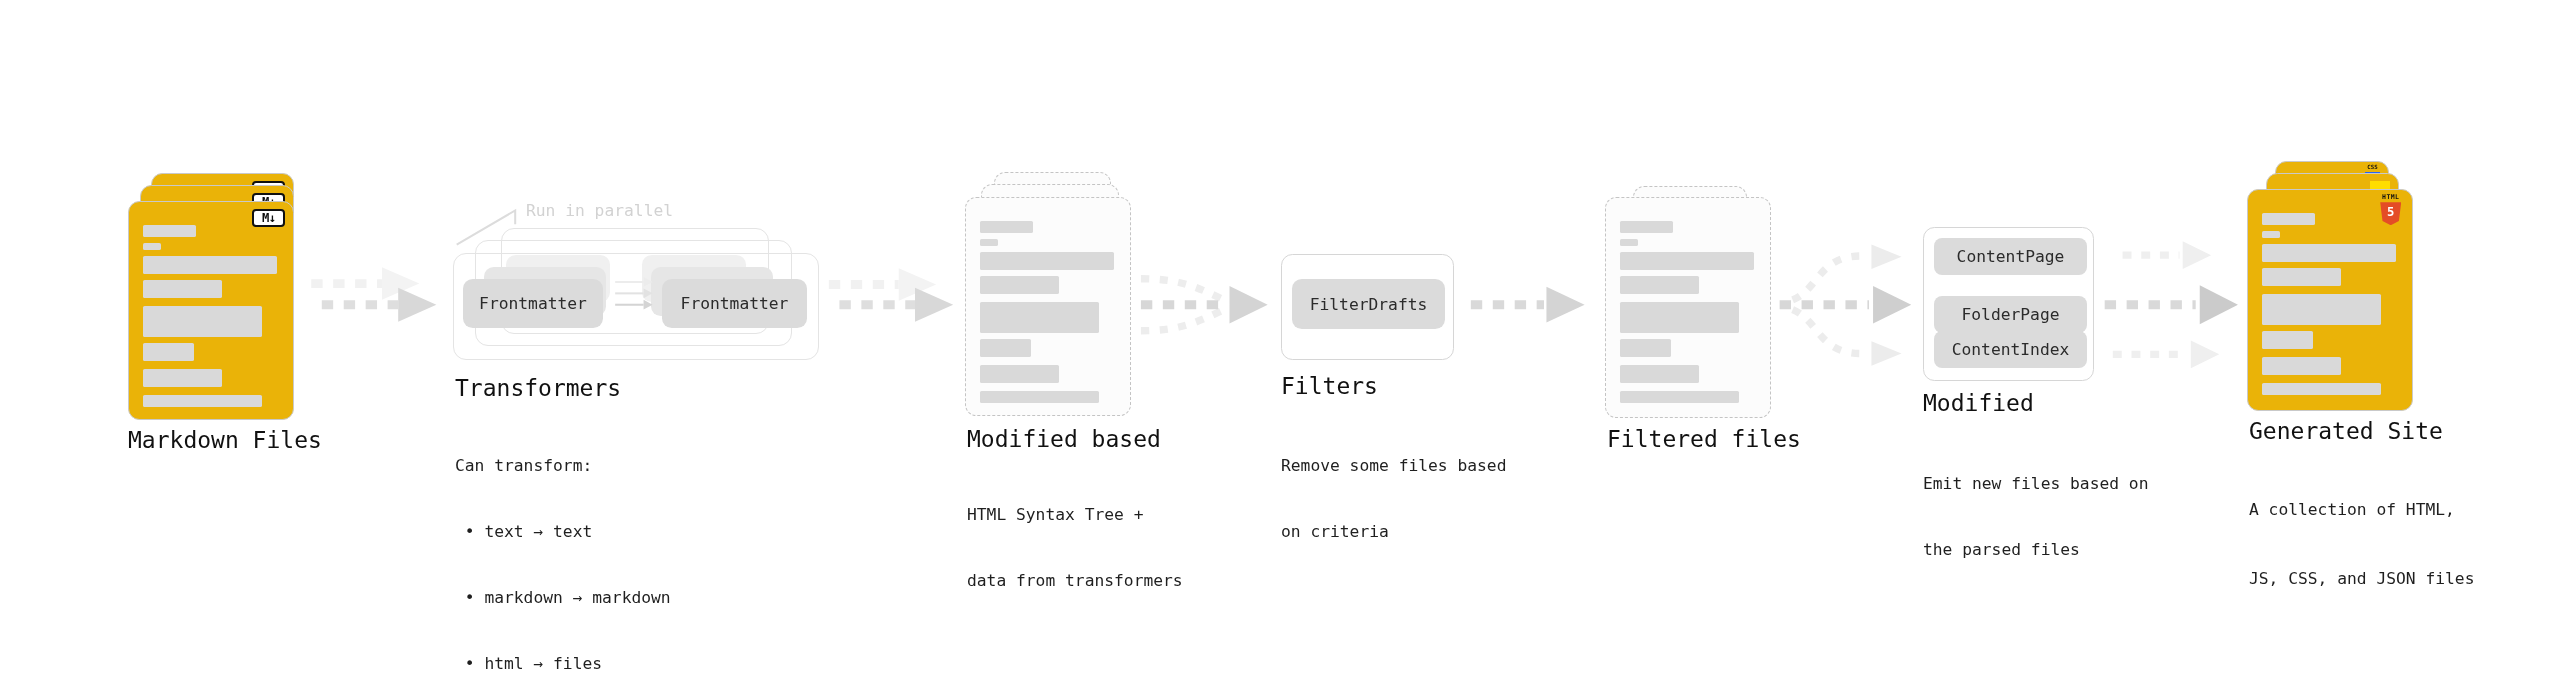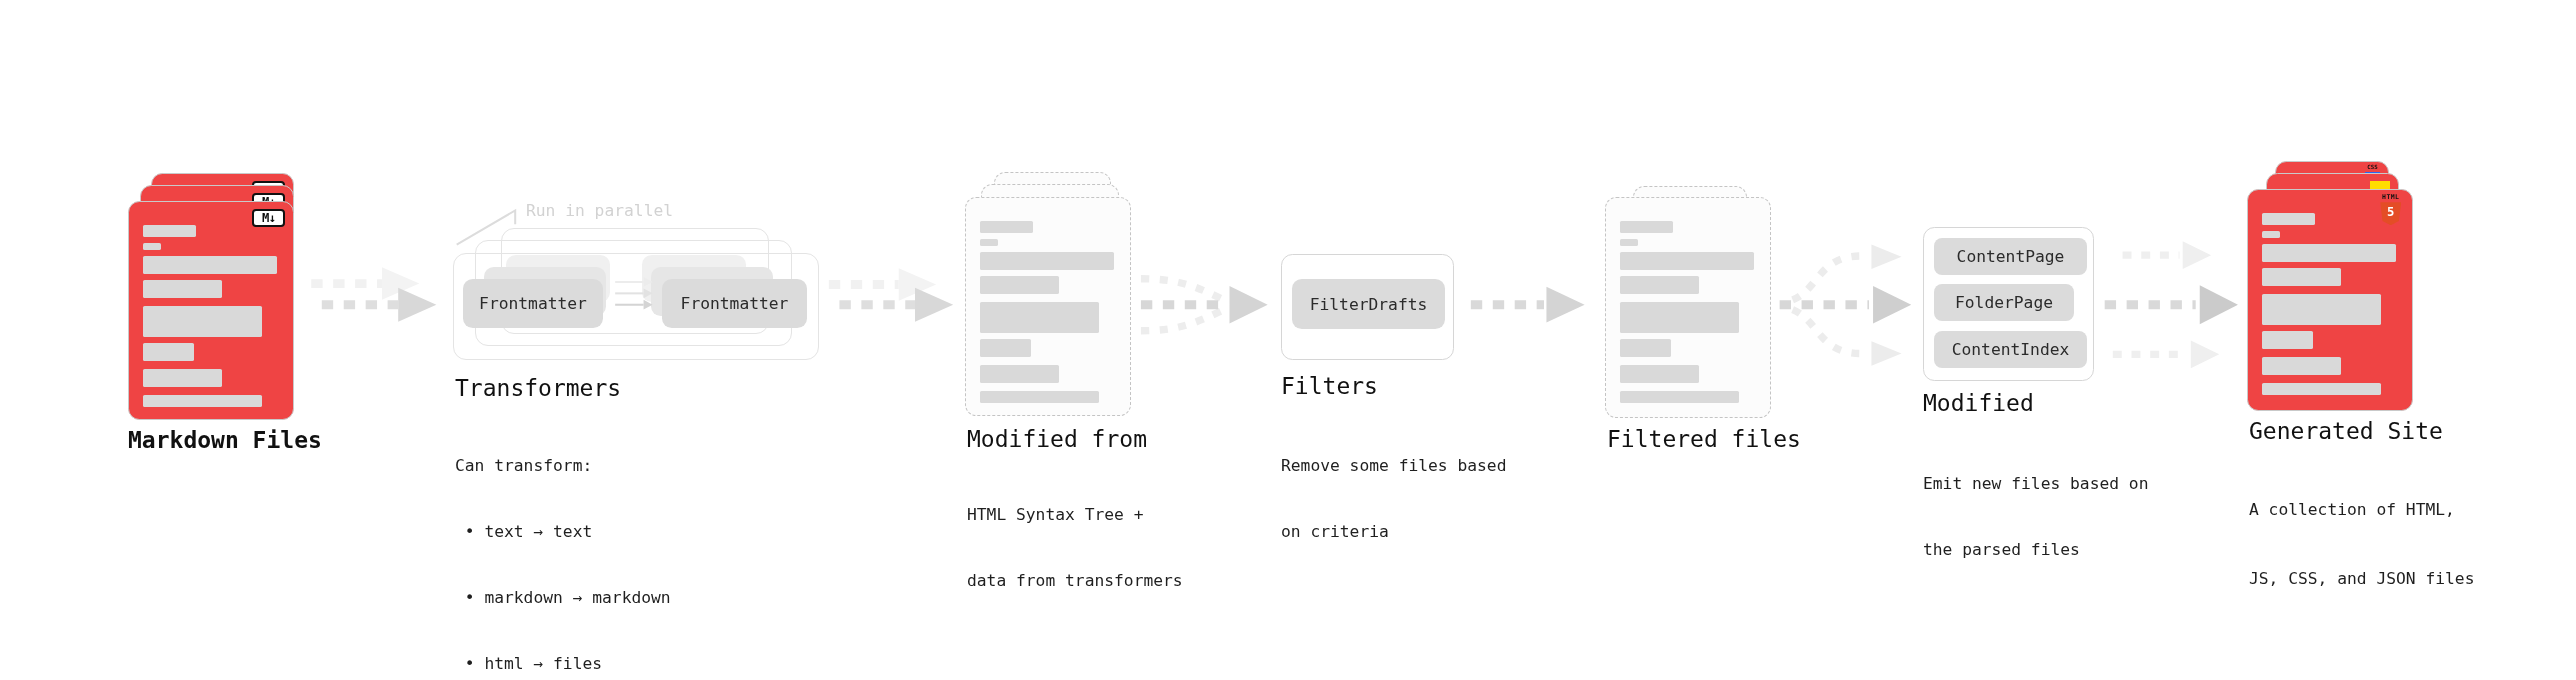--- a/index.html
+++ b/index.html
@@ -3,21 +3,21 @@
 <meta charset="utf-8">
 <style>
   html,body{margin:0;padding:0;background:#ffffff;}
   #canvas{
     position:relative;width:2576px;height:681px;background:#ffffff;overflow:hidden;
     font-family:"DejaVu Sans Mono","Liberation Mono",monospace;color:#111;
   }
 
   
   .doc-card{
-    position:absolute;background:#ef4444;border:1.6px solid #c9c9c9;border-radius:11.4px;
+    position:absolute;background:#eab308;border:1.6px solid #c9c9c9;border-radius:11.4px;
     box-sizing:border-box;
   }
   .doc-card.dashed{border:1.6px dashed #c4c4c4;background:#fcfcfc;}
   .bar{position:absolute;background:#d9d9d9;border-radius:1.6px;display:block;}
   .b1{left:14px;top:23px;width:53px;height:12.2px;}
   .b2{left:14px;top:41px;width:18px;height:6.5px;}
   .b3{left:14px;top:54px;width:134px;height:18px;}
   .b4{left:14px;top:78px;width:79px;height:18px;}
   .b5{left:14px;top:104px;width:119px;height:31px;}
   .b6{left:14px;top:141px;width:51px;height:18px;}
@@ -77,21 +77,21 @@
       <div class="md-badge" style="right:8.1px;top:6.5px;">M↓</div>
       <i class="bar b1"></i>
       <i class="bar b2"></i>
       <i class="bar b3"></i>
       <i class="bar b4"></i>
       <i class="bar b5"></i>
       <i class="bar b6"></i>
       <i class="bar b7"></i>
       <i class="bar b8"></i>
     </div>
-    <div class="title" style="left:128px;top:426px;font-weight:bold;">Markdown Files</div>
+    <div class="title" style="left:128px;top:426px;">Markdown Files</div>
   </div>
 
   <div>
     <div class="stack-outline" style="left:501px;top:228px;width:268px;height:106px;"></div>
     <div class="stack-outline" style="left:475px;top:240px;width:317px;height:106px;"></div>
     <div class="stack-outline" style="left:453px;top:253px;width:366px;height:107px;"></div>
 
     <div class="pill ghost2" style="left:506px;top:255px;width:104px;height:47px;"></div>
     <div class="pill ghost1" style="left:484px;top:267px;width:122px;height:49px;"></div>
     <div class="pill" style="left:463px;top:279px;width:140px;height:49px;">
@@ -121,21 +121,21 @@
     <div class="doc-card dashed" style="left:965px;top:197px;width:166px;height:219px;">
       <i class="bar b1"></i>
       <i class="bar b2"></i>
       <i class="bar b3"></i>
       <i class="bar b4"></i>
       <i class="bar b5"></i>
       <i class="bar b6"></i>
       <i class="bar b7"></i>
       <i class="bar b8"></i>
     </div>
-    <div class="title" style="left:967px;top:425px;">Modified from</div>
+    <div class="title" style="left:967px;top:425px;">Modified based</div>
     <div class="desc" style="left:967px;top:460px;">
       <div>HTML Syntax Tree +</div>
       <div>data from transformers</div>
     </div>
   </div>
 
   <div>
     <div class="outline-box" style="left:1281px;top:254px;width:173px;height:106px;"></div>
     <div class="pill" style="left:1292px;top:279px;width:153px;height:50px;justify-content:center;">
       <span>FilterDrafts</span>
@@ -160,21 +160,21 @@
       <i class="bar b8"></i>
     </div>
     <div class="title" style="left:1607px;top:425px;">Filtered files</div>
   </div>
 
   <div>
     <div class="outline-box" style="left:1923px;top:227px;width:171px;height:154px;"></div>
     <div class="pill" style="left:1934px;top:238px;width:153px;height:37px;border-radius:8.1px;">
       <span>ContentPage</span>
     </div>
-    <div class="pill" style="left:1934px;top:284px;width:140px;height:37px;border-radius:8.1px;">
+    <div class="pill" style="left:1934px;top:296px;width:153px;height:37px;border-radius:8.1px;">
       <span>FolderPage</span>
     </div>
     <div class="pill" style="left:1934px;top:331px;width:153px;height:37px;border-radius:8.1px;">
       <span>ContentIndex</span>
     </div>
     <div class="title" style="left:1923px;top:389px;">Modified</div>
     <div class="desc" style="left:1923px;top:429px;">
       <div>Emit new files based on</div>
       <div>the parsed files</div>
     </div>

